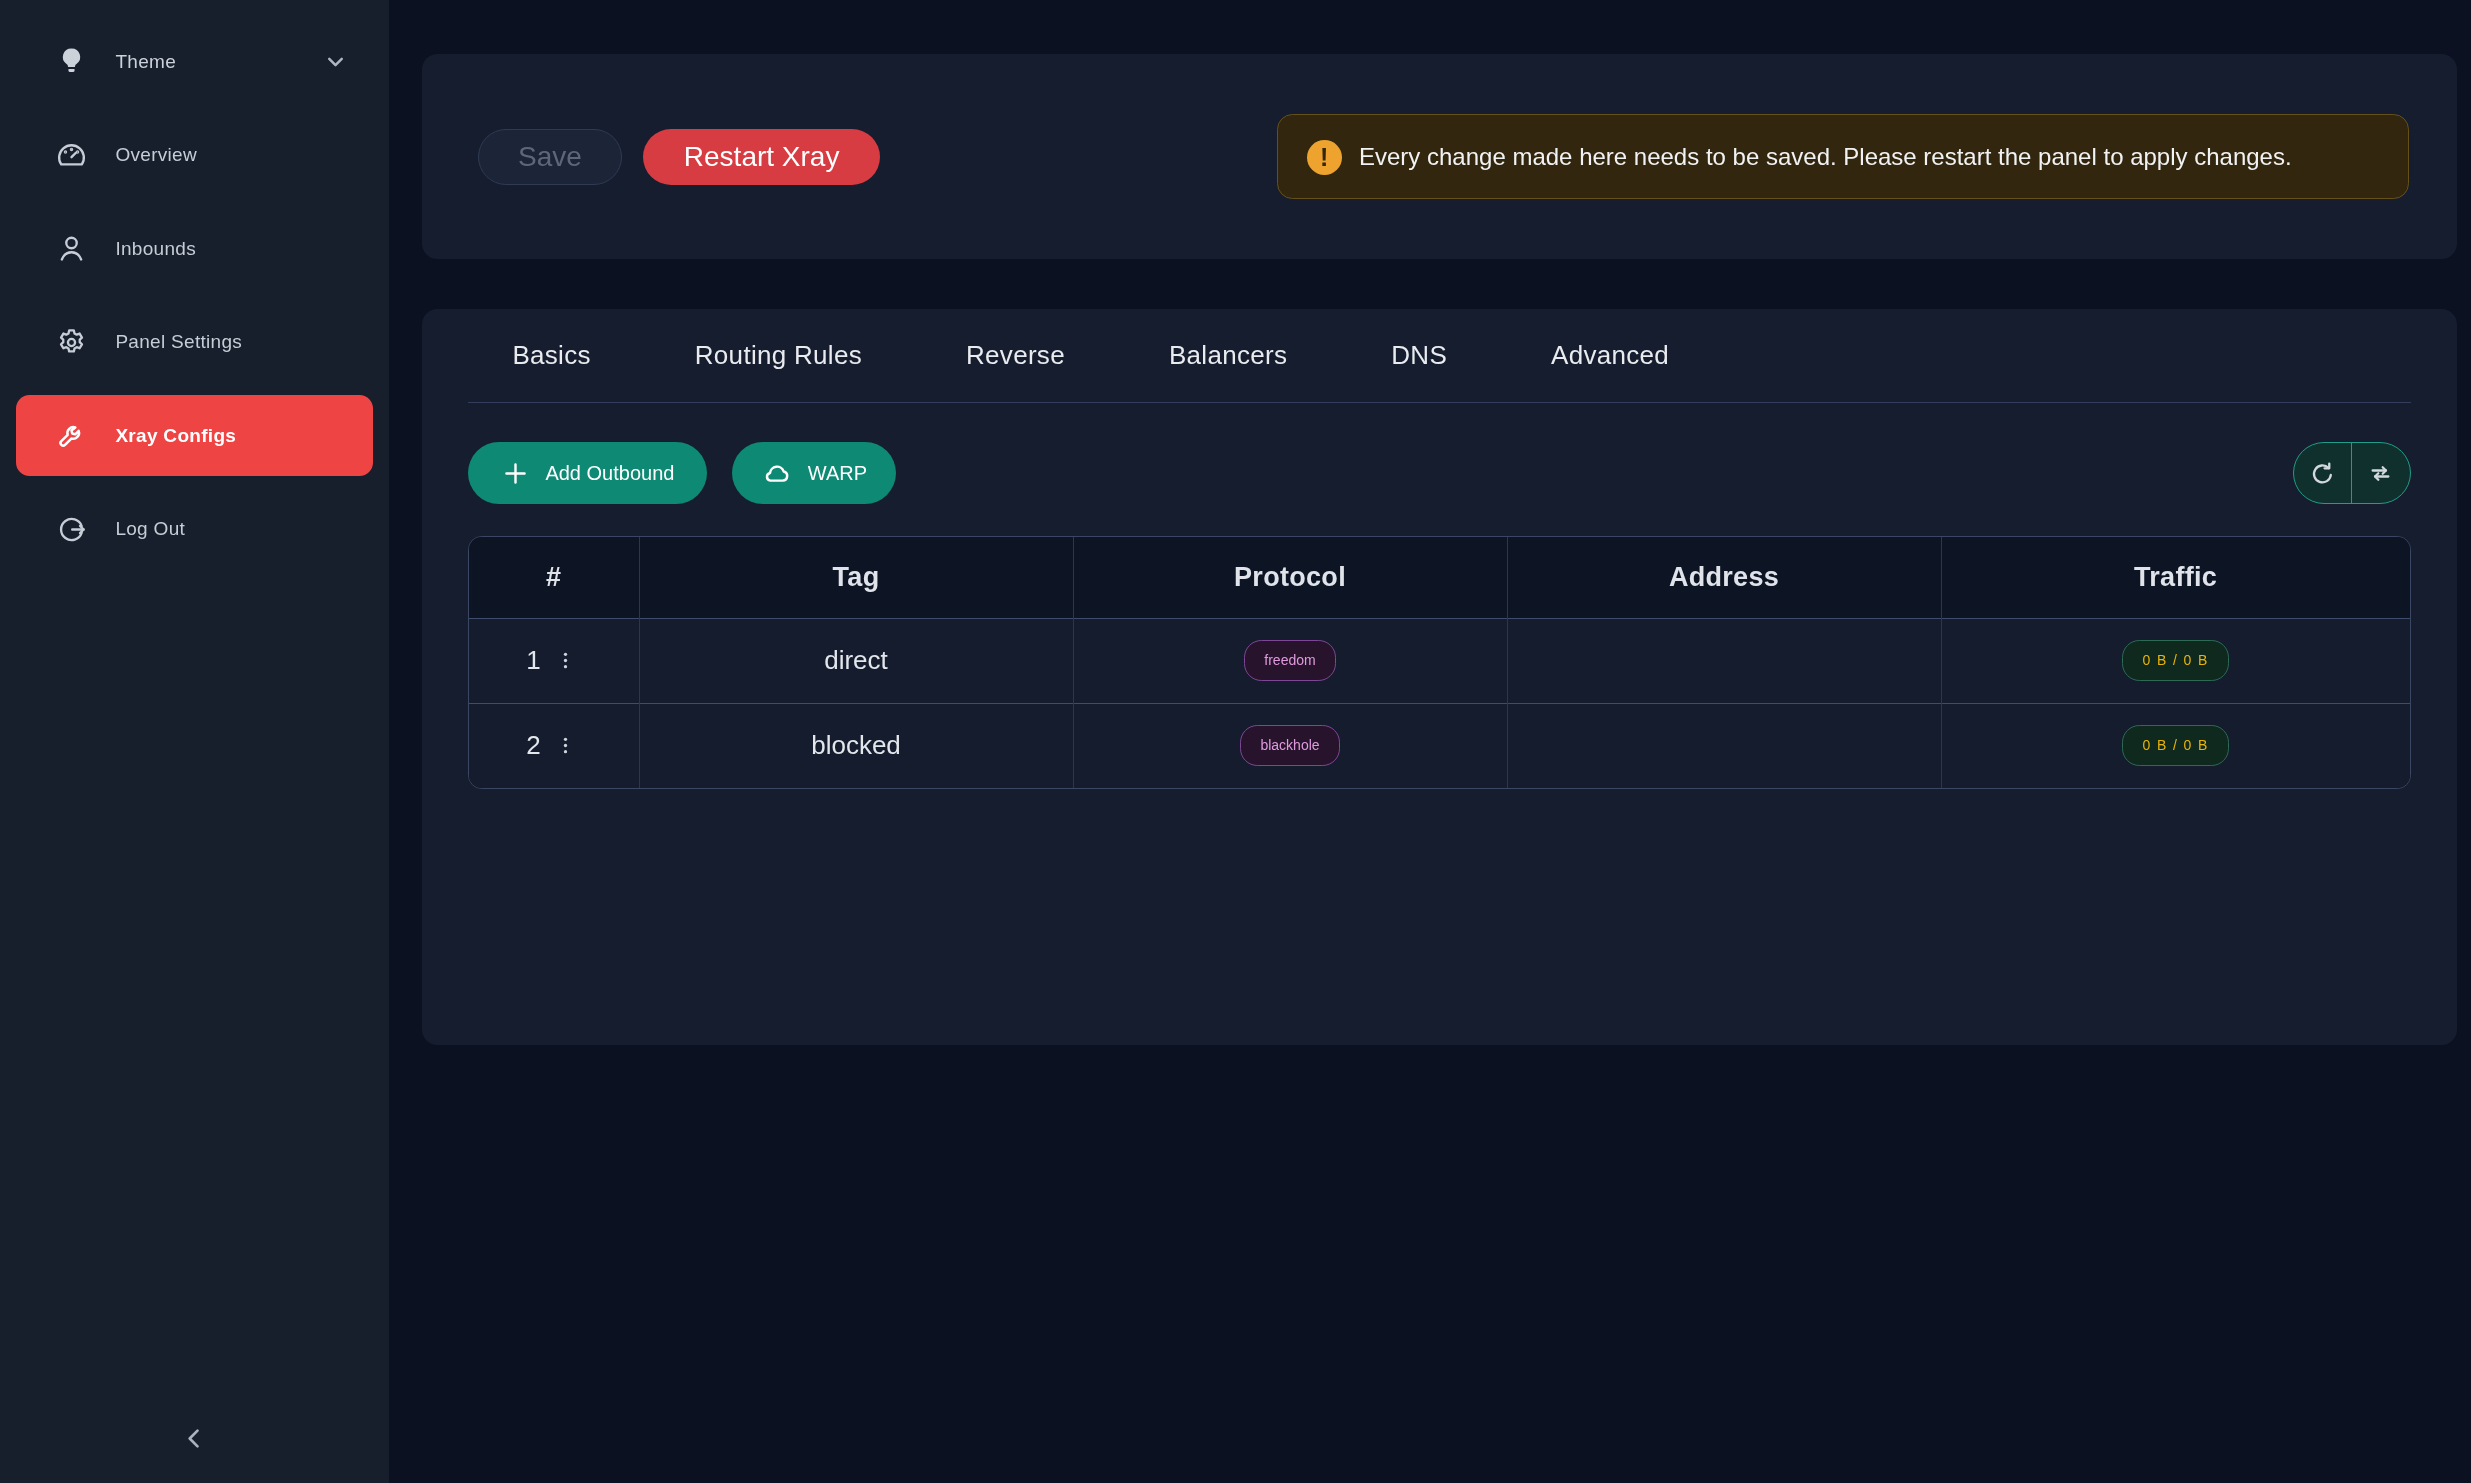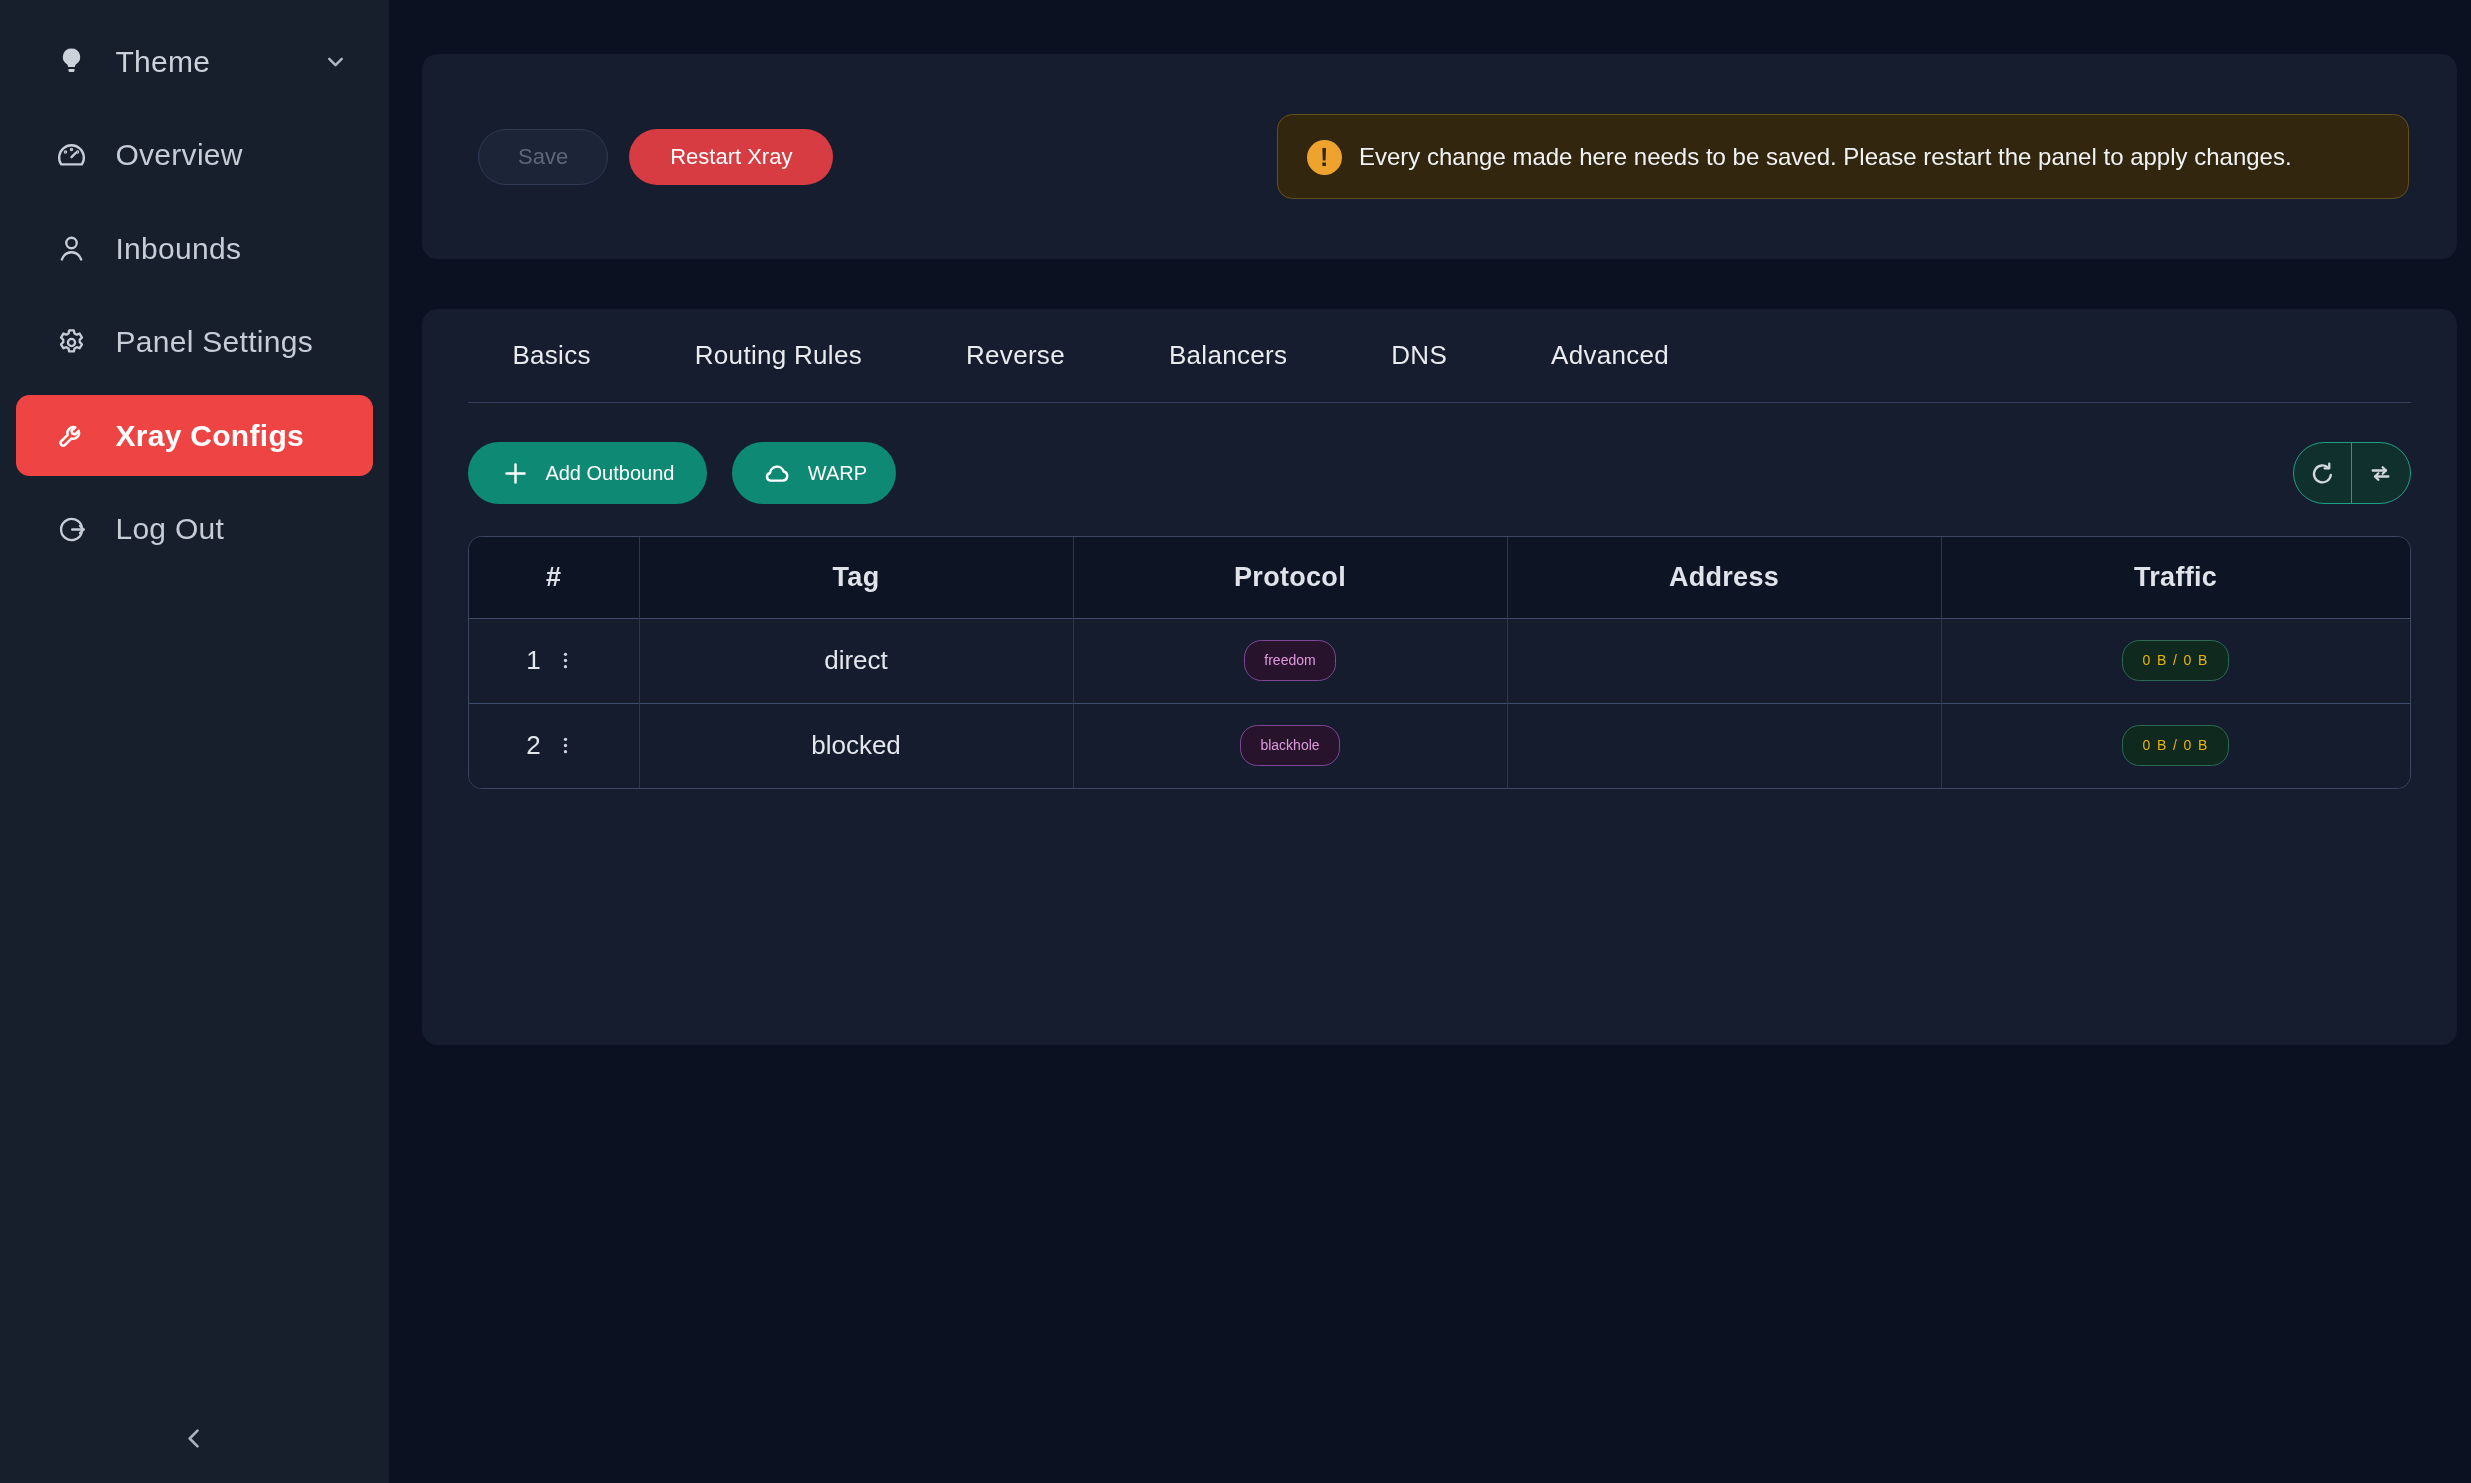--- a/index.html
+++ b/index.html
@@ -4,34 +4,34 @@
 <style>
   * { margin:0; padding:0; box-sizing:border-box; }
   html,body { width:2472px; height:1483px; background:#0b1120; font-family:"Liberation Sans", sans-serif; overflow:hidden; }
   .app { display:flex; width:2472px; height:1483px; }
 
   
   .sidebar { width:389px; flex-shrink:0; background:#171f2d; position:relative; padding-top:23px; }
   .side-row { height:77px; margin:0 16.4px 14.5px; display:flex; align-items:center; padding:0 25px 0 39px; color:#ccd2da; cursor:pointer; }
   .nav-item { height:81px; margin:0 16.4px 12.6px; border-radius:13.5px; display:flex; align-items:center; padding:0 25px 0 39px; color:#c7cdd6; font-size:26px; cursor:pointer; }
   .nav-item.active { background:#ef4444; color:#ffffff; font-weight:bold; }
-  .side-label { font-size:30px; margin-left:27px; letter-spacing:0.3px; }
+  .side-label { font-size:19px; margin-left:27px; letter-spacing:0.3px; }
   .icon { display:inline-flex; align-items:center; justify-content:center; flex-shrink:0; }
   .icon svg { display:block; }
   .theme-chevron { margin-left:auto; color:#aeb5c0; }
   .collapse-btn { position:absolute; bottom:17.4px; left:0; width:100%; height:54px; display:flex; align-items:center; justify-content:center; color:#aab2bf; cursor:pointer; background:none; border:none; }
 
   
   .main { flex:1; padding:54px 15.4px 0 33px; }
   .card { background:#151d2e; border-radius:15.4px; }
 
   
   .card-top { height:205px; display:flex; align-items:center; justify-content:space-between; padding:0 48px 0 56px; }
   .top-buttons { display:flex; gap:21px; align-items:center; }
-  .btn { font-family:"Liberation Sans", sans-serif; font-size:22px; border-radius:31px; cursor:pointer; display:inline-flex; align-items:center; justify-content:center; }
+  .btn { font-family:"Liberation Sans", sans-serif; font-size:28px; border-radius:31px; cursor:pointer; display:inline-flex; align-items:center; justify-content:center; }
   .btn-save { height:56px; padding:0 39px; background:#1c2438; border:1.9px solid #2f3a54; color:#5d6778; cursor:not-allowed; }
   .btn-restart { height:56px; padding:0 41px; background:#d63c41; border:none; color:#ffffff; }
   .alert { width:1132px; background:#32270e; border:1.9px solid #66501a; border-radius:15.4px; padding:21px 29px; display:flex; gap:17.4px; color:#f1f2f4; font-size:24px; line-height:41px; }
   .warn-icon { width:35px; height:35px; border-radius:50%; background:#eda32d; color:#32270e; flex-shrink:0; margin-top:3.9px; display:flex; align-items:center; justify-content:center; font-weight:bold; font-size:25px; }
   .warn-icon::after { content:"!"; }
 
   
   .card-main { margin-top:31px; height:736px; padding:0 46px; }
   .tabs { display:flex; gap:46px; margin-top:50px; padding-left:15.4px; height:94px; align-items:center; border-bottom:1.9px solid #343e5c; position:relative; }
   .tab { height:100%; display:flex; align-items:center; padding:0 29px; font-size:26px; color:#e9ebef; cursor:pointer; position:relative; letter-spacing:0.3px; }

